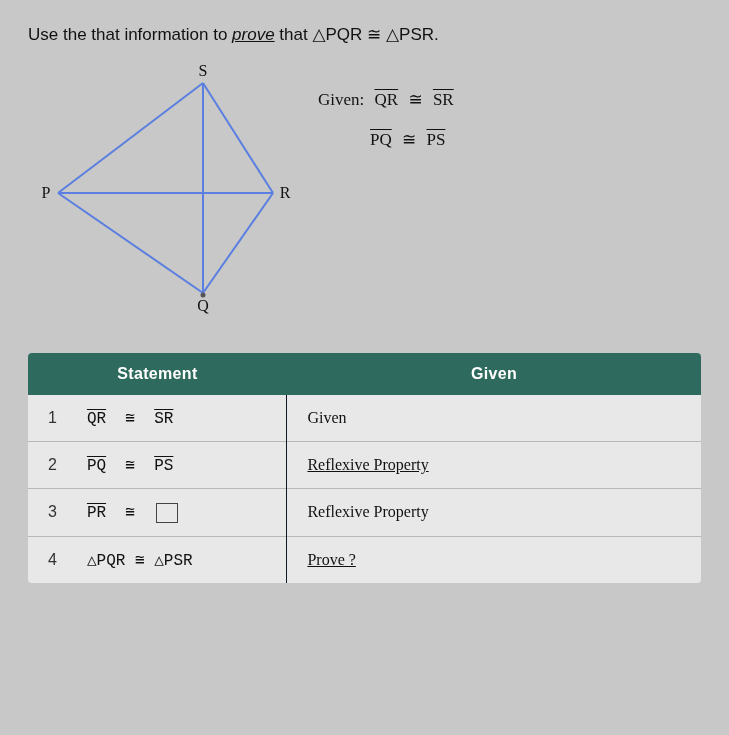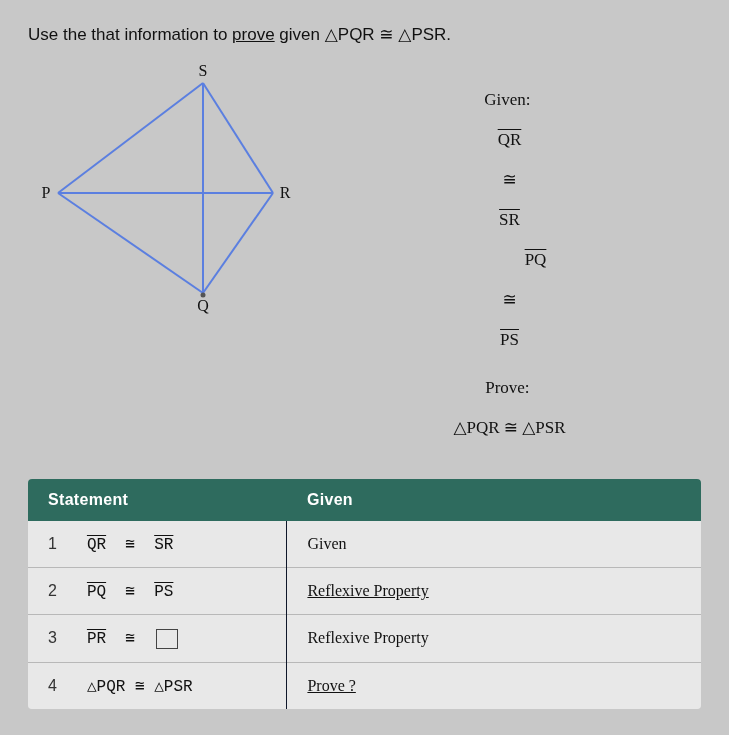--- a/index.html
+++ b/index.html
@@ -21,20 +21,21 @@
 
     
     .title-line {
       font-size: 17px;
       margin-bottom: 18px;
       font-family: Arial, sans-serif;
       color: #111;
     }
     .title-line .underline {
       text-decoration: underline;
+      font-style: italic;
     }
 
     
     .top-section {
       display: flex;
       flex-direction: row;
       align-items: flex-start;
       margin-bottom: 30px;
       gap: 10px;
     }
@@ -51,21 +52,20 @@
       padding-top: 20px;
       font-size: 17px;
       line-height: 2;
     }
 
     .given-prove .line {
       display: flex;
       align-items: center;
       gap: 6px;
       margin-bottom: 4px;
-      flex-direction: column;
     }
 
     .overline {
       text-decoration: overline;
       font-style: normal;
       text-align: right;
     }
 
     .cong {
       font-size: 17px;
@@ -84,21 +84,21 @@
       border-collapse: collapse;
     }
 
     .proof-table thead tr {
       background: #2e6b5e;
       color: #fff;
     }
 
     .proof-table thead th {
       padding: 12px 20px;
-      text-align: left;
+      text-align: center;
       font-family: Arial, sans-serif;
       font-size: 16px;
       font-weight: 600;
       letter-spacing: 0.02em;
     }
 
     .proof-table tbody tr {
       border-bottom: 1px solid #b8b8b8;
       background: #e8e8e8;
     }
@@ -142,21 +142,21 @@
       border: 1.5px solid #444;
       vertical-align: middle;
       margin-left: 2px;
     }
   </style>
 </head>
 <body>
 
 <div class="page-wrapper">
   <div class="title-line">
-    <span>Use the that information to </span><span class="underline">prove</span><span> given △PQR ≅ △PSR.</span>
+    <span>Use the that information to </span><span class="underline">prove</span><span> that △PQR ≅ △PSR.</span>
   </div>
 
   <div class="top-section">
 
     <div class="diagram-area">
       <svg width="280" height="260">
 
         <line x1="30" y1="130" x2="175" y2="20" stroke="#5b7fe0" stroke-width="2"></line>
         <line x1="175" y1="20" x2="245" y2="130" stroke="#5b7fe0" stroke-width="2"></line>
         <line x1="245" y1="130" x2="175" y2="230" stroke="#5b7fe0" stroke-width="2"></line>
@@ -179,24 +179,20 @@
         <span>Given:&nbsp;</span>
         <span class="overline">QR</span>
         <span class="cong">&nbsp;≅&nbsp;</span>
         <span class="overline">SR</span>
       </div>
       <div class="line" style="margin-top:6px;">
         <span class="overline" style="margin-left:52px;">PQ</span>
         <span class="cong">&nbsp;≅&nbsp;</span>
         <span class="overline">PS</span>
       </div>
-      <div class="line" style="margin-top:14px;">
-        <span>Prove:&nbsp;</span>
-        <span>△PQR ≅ △PSR</span>
-      </div>
     </div>
   </div>
 
   <div class="proof-table-wrapper">
     <table class="proof-table">
       <thead>
         <tr>
           <th colspan="2">Statement</th>
           <th>Given</th>
         </tr>

